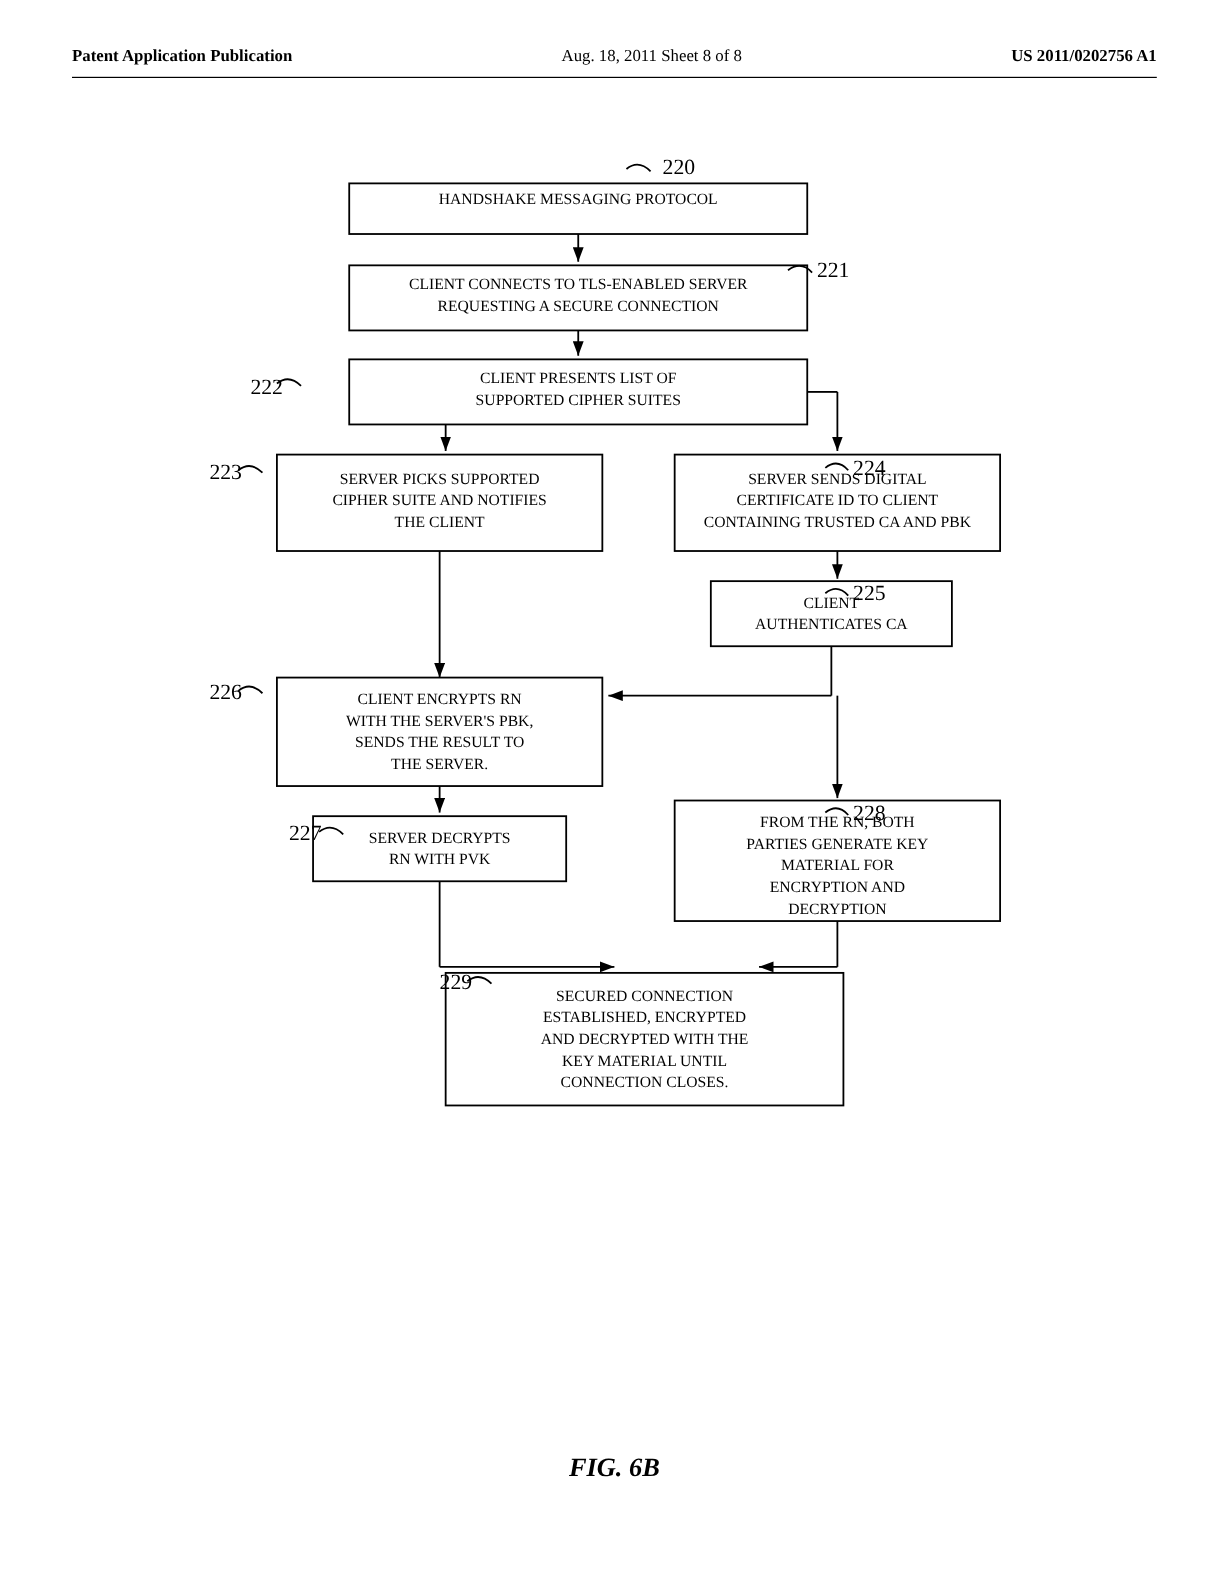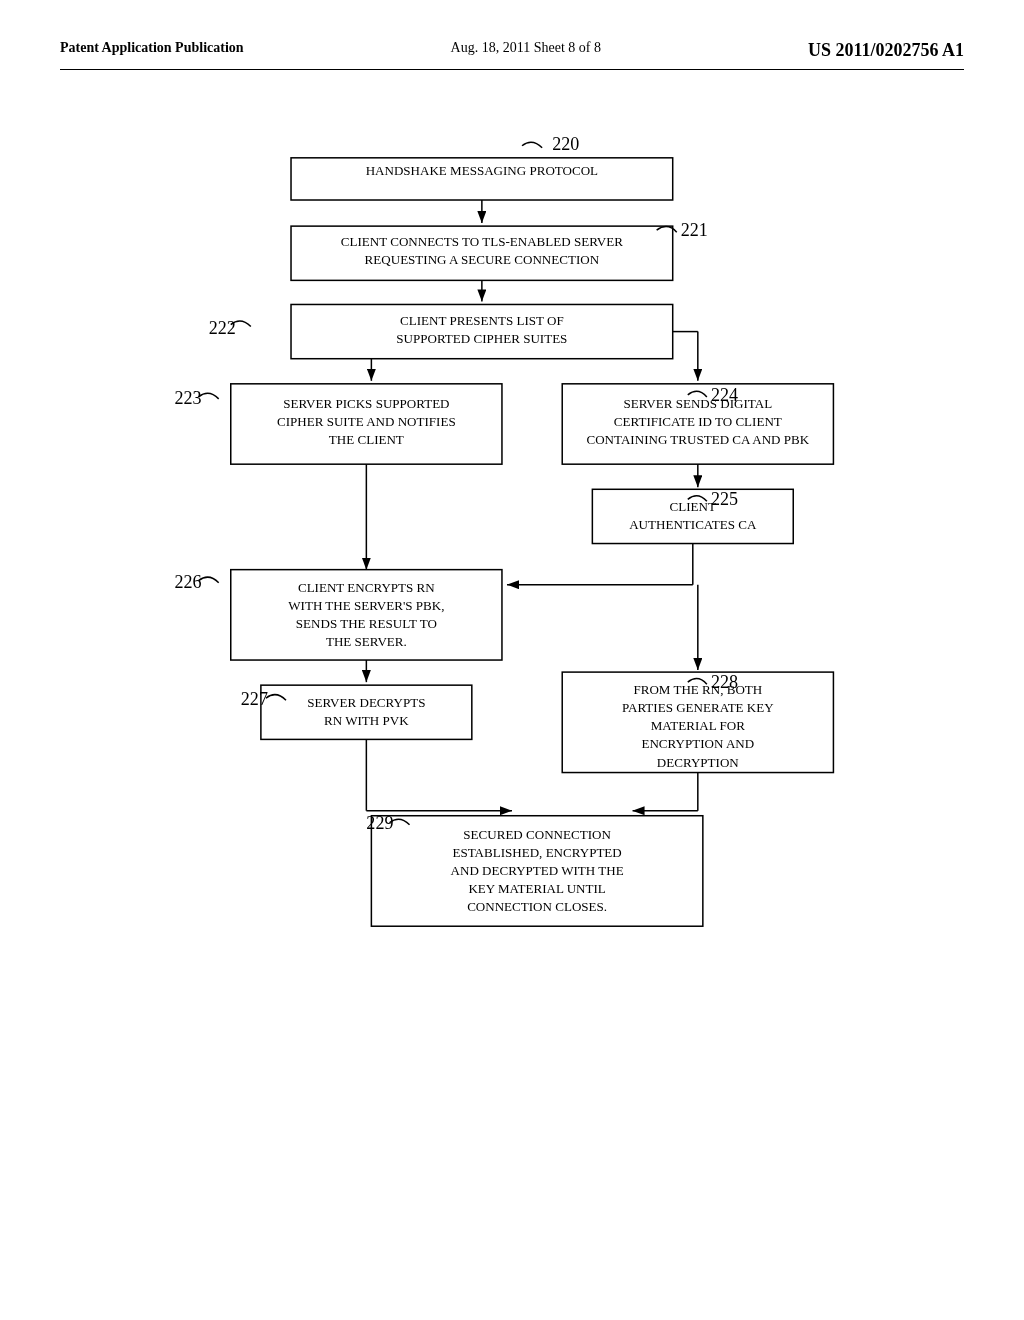--- a/index.html
+++ b/index.html
@@ -31,21 +31,21 @@
     }
     .header-left {
       font-size: 14px;
       font-weight: bold;
     }
     .header-center {
       font-size: 14px;
       text-align: center;
     }
     .header-right {
-      font-size: 18px;
+      font-size: 14px;
       font-weight: bold;
     }
 
     
     .diagram-area {
       position: relative;
       width: 100%;
       margin-top: 20px;
       text-align: right;
     }
@@ -184,13 +184,14 @@
       <rect x="310" y="705" width="330" height="110" stroke="#000" fill="none" stroke-width="1.5"></rect>
       <text x="475" y="728" text-anchor="middle" font-family="Times New Roman" font-size="13">SECURED CONNECTION</text>
       <text x="475" y="746" text-anchor="middle" font-family="Times New Roman" font-size="13">ESTABLISHED, ENCRYPTED</text>
       <text x="475" y="764" text-anchor="middle" font-family="Times New Roman" font-size="13">AND DECRYPTED WITH THE</text>
       <text x="475" y="782" text-anchor="middle" font-family="Times New Roman" font-size="13">KEY MATERIAL UNTIL</text>
       <text x="475" y="800" text-anchor="middle" font-family="Times New Roman" font-size="13">CONNECTION CLOSES.</text>
 
     </svg>
   </div>
 
+  <div class="figure-label">FIG. 6B</div>
 </div>
 
 </body></html>

